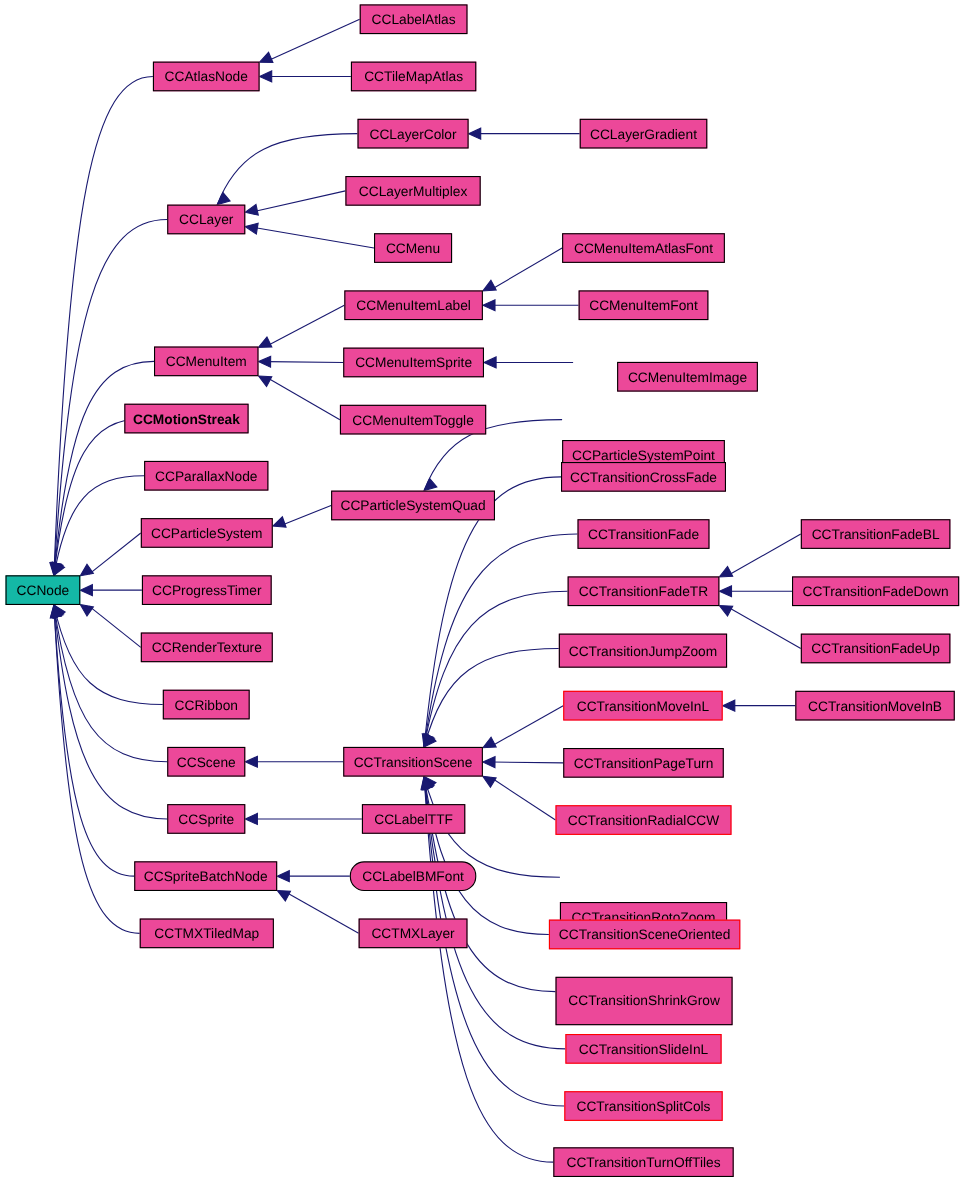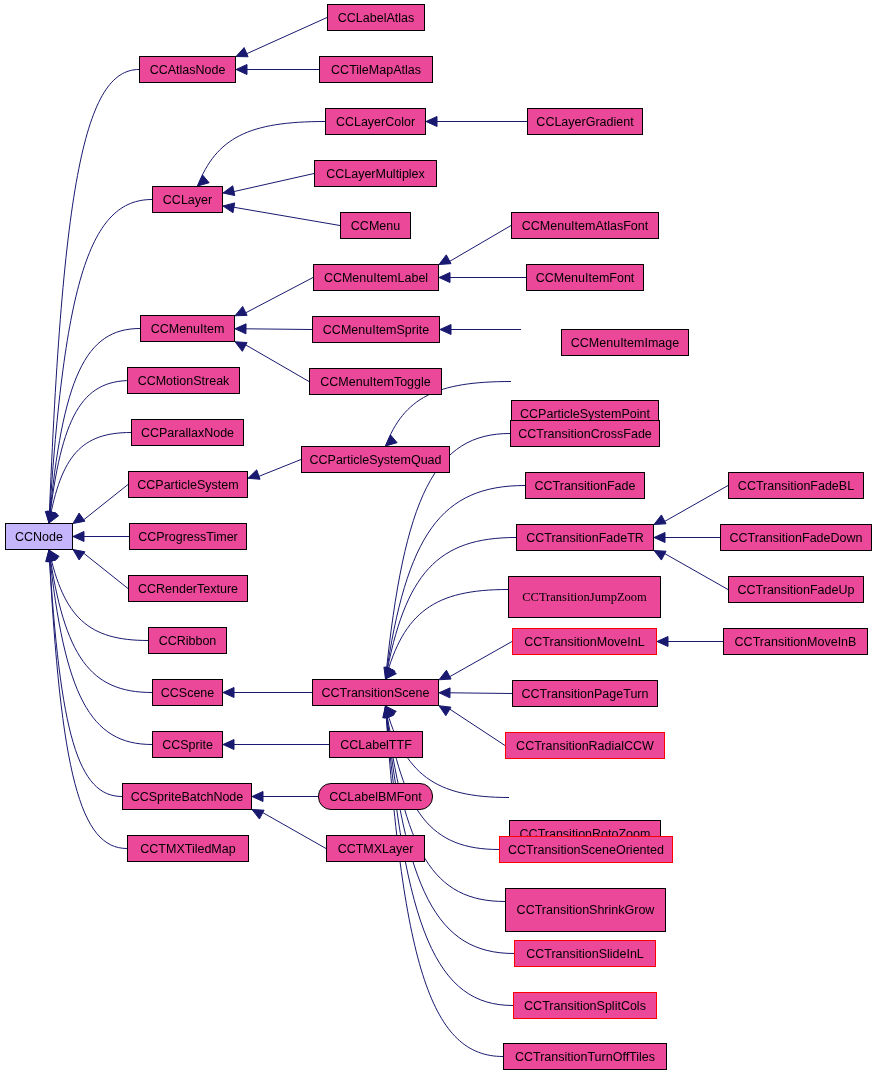--- a/index.html
+++ b/index.html
@@ -2,21 +2,21 @@
 <html><head>
 <meta charset="utf-8">
 <style>
   html, body { margin:0; padding:0; background:#ffffff; }
   body { width:877px; height:1077px; position:relative; overflow:hidden;
          font-family: "Liberation Sans", "DejaVu Sans", sans-serif; }
   #graph { position:absolute; left:0; top:0; width:877px; height:1077px; }
   .node { position:absolute; box-sizing:border-box; border:1px solid #000; background:#ec4899;
           font-size:12.5px; color:#000; display:flex; align-items:center; justify-content:center;
           white-space:nowrap; cursor:pointer; }
-  .node.root { background:#c4b5fd; }
+  .node.root { background:#14b8a6; }
   .node.red { border-color:#ff0000; }
   svg { position:absolute; left:0; top:0; }
 </style>
 </head>
 <body>
 
 <div id="graph">
   <svg id="edges" width="877" height="1077">
       <path d="M139,69.5 C85,69.5 62.5,182.875 49,523" fill="none" stroke="#191970" stroke-width="1"></path>
       <polygon points="49,523 45.33568843013865,511.48597287136334 55.26554159892698,512.6683501573023" fill="#191970" stroke="#191970"></polygon>
@@ -113,21 +113,21 @@
       <path d="M728,589.5 L662,552.06" fill="none" stroke="#191970" stroke-width="1"></path>
       <polygon points="654,550.5 666.0624417541345,551.2053360391417 661.4000509869269,560.051923648715" fill="#191970" stroke="#191970"></polygon>
       <path d="M723,641.5 L665,641.5" fill="none" stroke="#191970" stroke-width="1"></path>
       <polygon points="657,641.5 668,636.5 668,646.5" fill="#191970" stroke="#191970"></polygon>
     </svg>
   <div id="nodes">
       <div class="node root" style="left: 5px; top: 523px; width: 68px; height: 27px;">CCNode</div>
       <div class="node" style="left: 139px; top: 56px; width: 97px; height: 27px;">CCAtlasNode</div>
       <div class="node" style="left: 152px; top: 186px; width: 71px; height: 27px;">CCLayer</div>
       <div class="node" style="left: 140px; top: 315px; width: 95px; height: 27px;">CCMenuItem</div>
-      <div class="node" style="left: 127px; top: 367px; width: 113px; height: 27px;">CCMotionStreak</div>
+      <div class="node" style="left: 113px; top: 367px; width: 113px; height: 27px; font-weight: bold;">CCMotionStreak</div>
       <div class="node" style="left: 131px; top: 419px; width: 113px; height: 27px;">CCParallaxNode</div>
       <div class="node" style="left: 128px; top: 471px; width: 120px; height: 27px;">CCParticleSystem</div>
       <div class="node" style="left: 129px; top: 523px; width: 118px; height: 27px;">CCProgressTimer</div>
       <div class="node" style="left: 128px; top: 575px; width: 120px; height: 27px;">CCRenderTexture</div>
       <div class="node" style="left: 148px; top: 627px; width: 79px; height: 27px;">CCRibbon</div>
       <div class="node" style="left: 152px; top: 679px; width: 71px; height: 27px;">CCScene</div>
       <div class="node" style="left: 152px; top: 731px; width: 71px; height: 27px;">CCSprite</div>
       <div class="node" style="left: 122px; top: 783px; width: 130px; height: 27px;">CCSpriteBatchNode</div>
       <div class="node" style="left: 127px; top: 835px; width: 122px; height: 27px;">CCTMXTiledMap</div>
       <div class="node" style="left: 327px; top: 4px; width: 98px; height: 27px;">CCLabelAtlas</div>
@@ -144,21 +144,21 @@
       <div class="node" style="left: 318px; top: 783px; width: 115px; height: 27px; border-radius: 13px;">CCLabelBMFont</div>
       <div class="node" style="left: 326px; top: 835px; width: 99px; height: 27px;">CCTMXLayer</div>
       <div class="node" style="left: 527px; top: 108px; width: 116px; height: 27px;">CCLayerGradient</div>
       <div class="node" style="left: 511px; top: 212px; width: 148px; height: 27px;">CCMenuItemAtlasFont</div>
       <div class="node" style="left: 526px; top: 264px; width: 118px; height: 27px;">CCMenuItemFont</div>
       <div class="node" style="left: 521px; top: 329px; width: 128px; height: 27px; margin-left: 40px;">CCMenuItemImage</div>
       <div class="node" style="left: 511px; top: 368px; width: 148px; height: 27px; margin-top: 32px;">CCParticleSystemPoint</div>
       <div class="node" style="left: 510px; top: 420px; width: 150px; height: 27px;">CCTransitionCrossFade</div>
       <div class="node" style="left: 525px; top: 472px; width: 120px; height: 27px;">CCTransitionFade</div>
       <div class="node" style="left: 516px; top: 524px; width: 138px; height: 27px;">CCTransitionFadeTR</div>
-      <div class="node" style="left: 508px; top: 576px; width: 153px; height: 42px; font-family: Liberation Serif, serif;">CCTransitionJumpZoom</div>
+      <div class="node" style="left: 508px; top: 576px; width: 153px; height: 31px;">CCTransitionJumpZoom</div>
       <div class="node red" style="left: 512px; top: 628px; width: 145px; height: 27px;">CCTransitionMoveInL</div>
       <div class="node" style="left: 512px; top: 680px; width: 146px; height: 27px;">CCTransitionPageTurn</div>
       <div class="node red" style="left: 505px; top: 732px; width: 160px; height: 27px;">CCTransitionRadialCCW</div>
       <div class="node" style="left: 509px; top: 820px; width: 152px; height: 27px;">CCTransitionRotoZoom</div>
       <div class="node red" style="left: 499px; top: 836px; width: 174px; height: 27px;">CCTransitionSceneOriented</div>
       <div class="node" style="left: 505px; top: 888px; width: 161px; height: 44px;">CCTransitionShrinkGrow</div>
       <div class="node red" style="left: 514px; top: 940px; width: 142px; height: 27px;">CCTransitionSlideInL</div>
       <div class="node red" style="left: 513px; top: 992px; width: 144px; height: 27px;">CCTransitionSplitCols</div>
       <div class="node" style="left: 503px; top: 1043px; width: 164px; height: 27px;">CCTransitionTurnOffTiles</div>
       <div class="node" style="left: 728px; top: 472px; width: 136px; height: 27px;">CCTransitionFadeBL</div>

